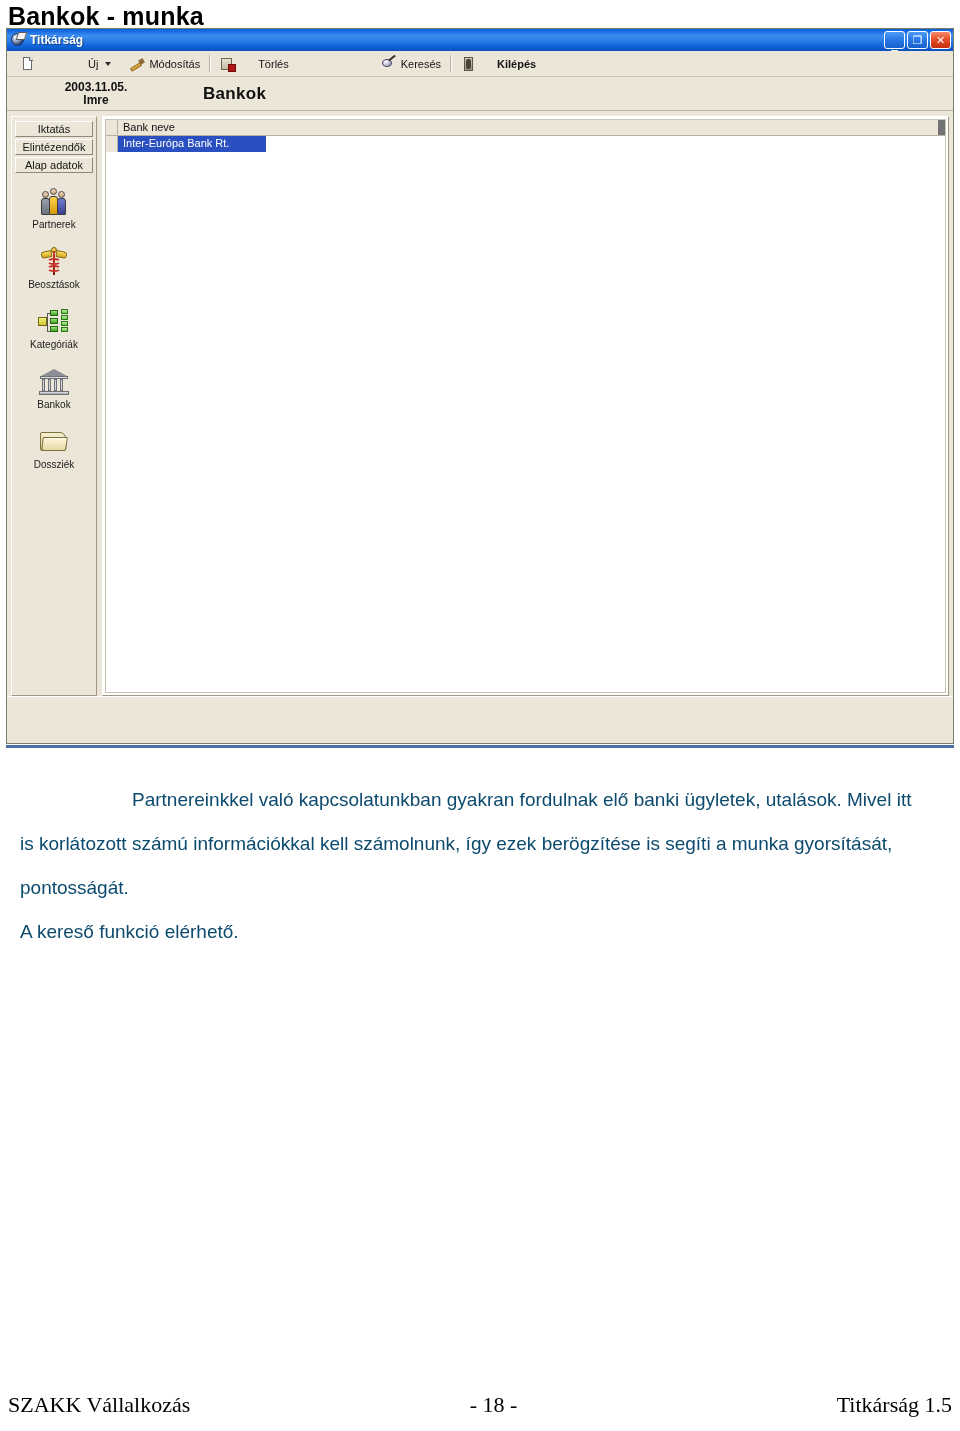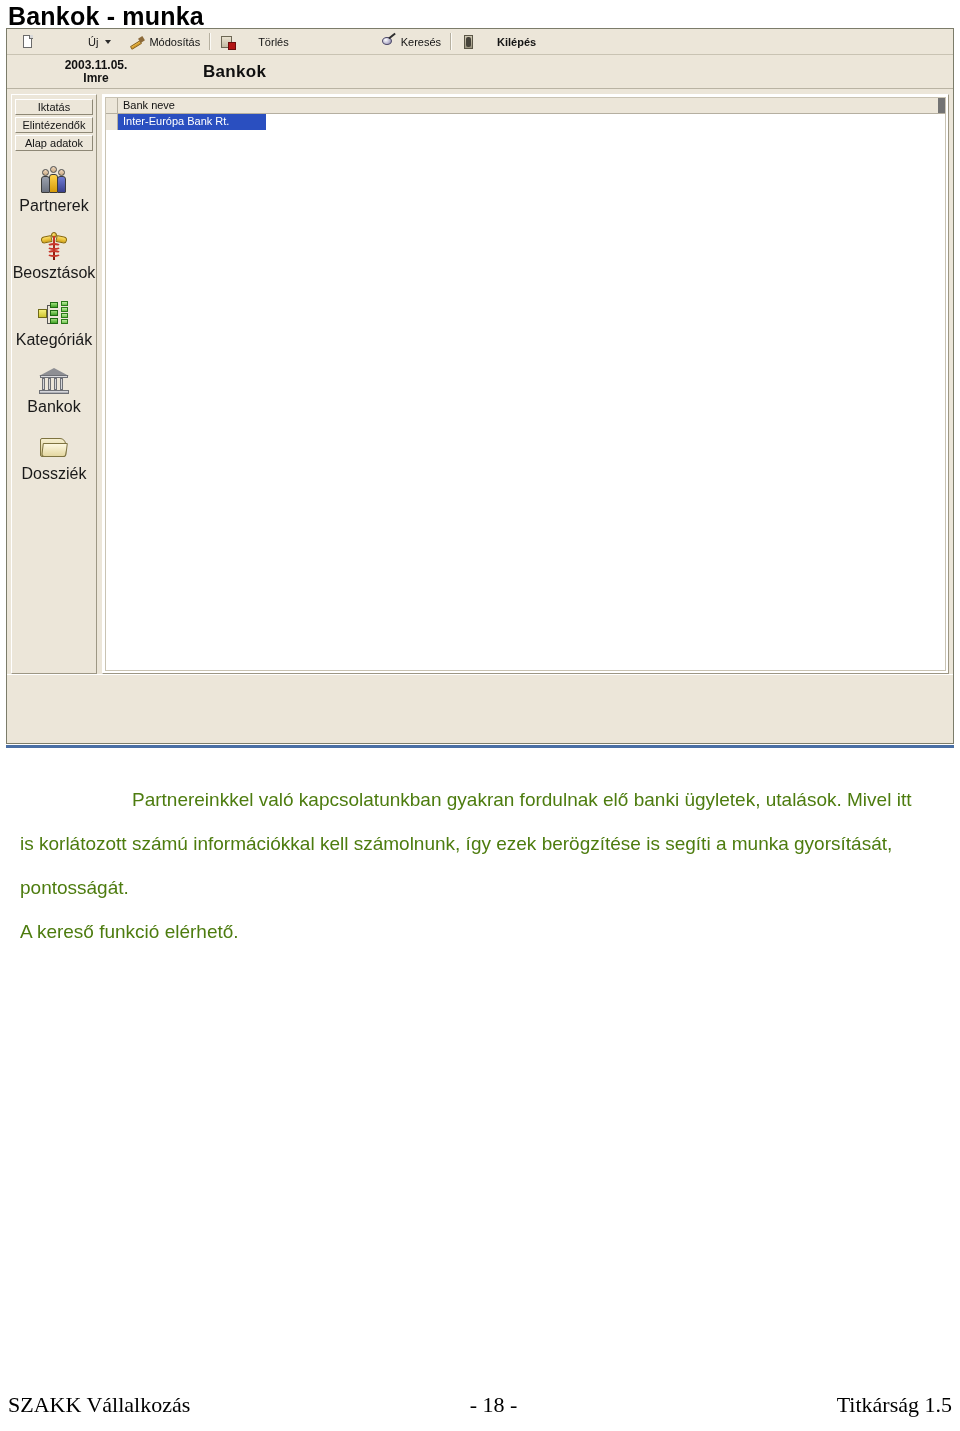--- a/index.html
+++ b/index.html
@@ -273,21 +273,21 @@
     white-space: nowrap;
   }
   .side-items { margin-top: 14px; display: flex; flex-direction: column; gap: 17px; }
   .side-item {
     display: flex;
     flex-direction: column;
     align-items: center;
     gap: 2px;
   }
   .side-item-label {
-    font-size: 16px;
+    font-size: 10px;
     color: #1a1a1a;
     white-space: nowrap;
   }
   .bigico { width: 32px; height: 30px; position: relative; }
 
   
   .bigico.people .p {
     position: absolute; bottom: 2px; width: 9px; height: 15px; border-radius: 3px 3px 1px 1px;
     border: 1px solid #3b3b3b; box-sizing: border-box;
   }
@@ -474,21 +474,21 @@
   }
 
   
   .prose {
     position: absolute;
     left: 20px;
     top: 778px;
     width: 900px;
     font-size: 19px;
     line-height: 44px;
-    color: #4d7c0f;
+    color: #0c4a6e;
     font-family: "Liberation Sans", sans-serif;
   }
   .prose p { margin: 0; }
   .prose .indent { text-indent: 112px; }
 
   
   .footer {
     position: absolute;
     left: 8px;
     top: 1392px;
@@ -502,20 +502,38 @@
   }
   .footer .center { margin-left: -40px; }
 </style>
 </head>
 <body>
 
 <div class="doc-heading">Bankok - munka</div>
 
 <div class="app-window">
 
+  <div class="titlebar">
+    <span class="tb-icon">
+      <span class="globe"></span>
+      <span class="wing"></span>
+    </span>
+    <span class="tb-title">Titkárság</span>
+    <span class="tb-buttons">
+      <span class="tb-btn min">
+        <span class="g">_</span>
+      </span>
+      <span class="tb-btn rest">
+        <span class="g">❐</span>
+      </span>
+      <span class="tb-btn close">
+        <span class="g">✕</span>
+      </span>
+    </span>
+  </div>
 
 
   <div class="toolbar">
     <span class="tool-btn">
       <span class="ico doc">
         <span class="sheet"></span>
           <span class="fold"></span>
       </span>
     </span>
     <span class="tool-btn" style="margin-left:42px;">

